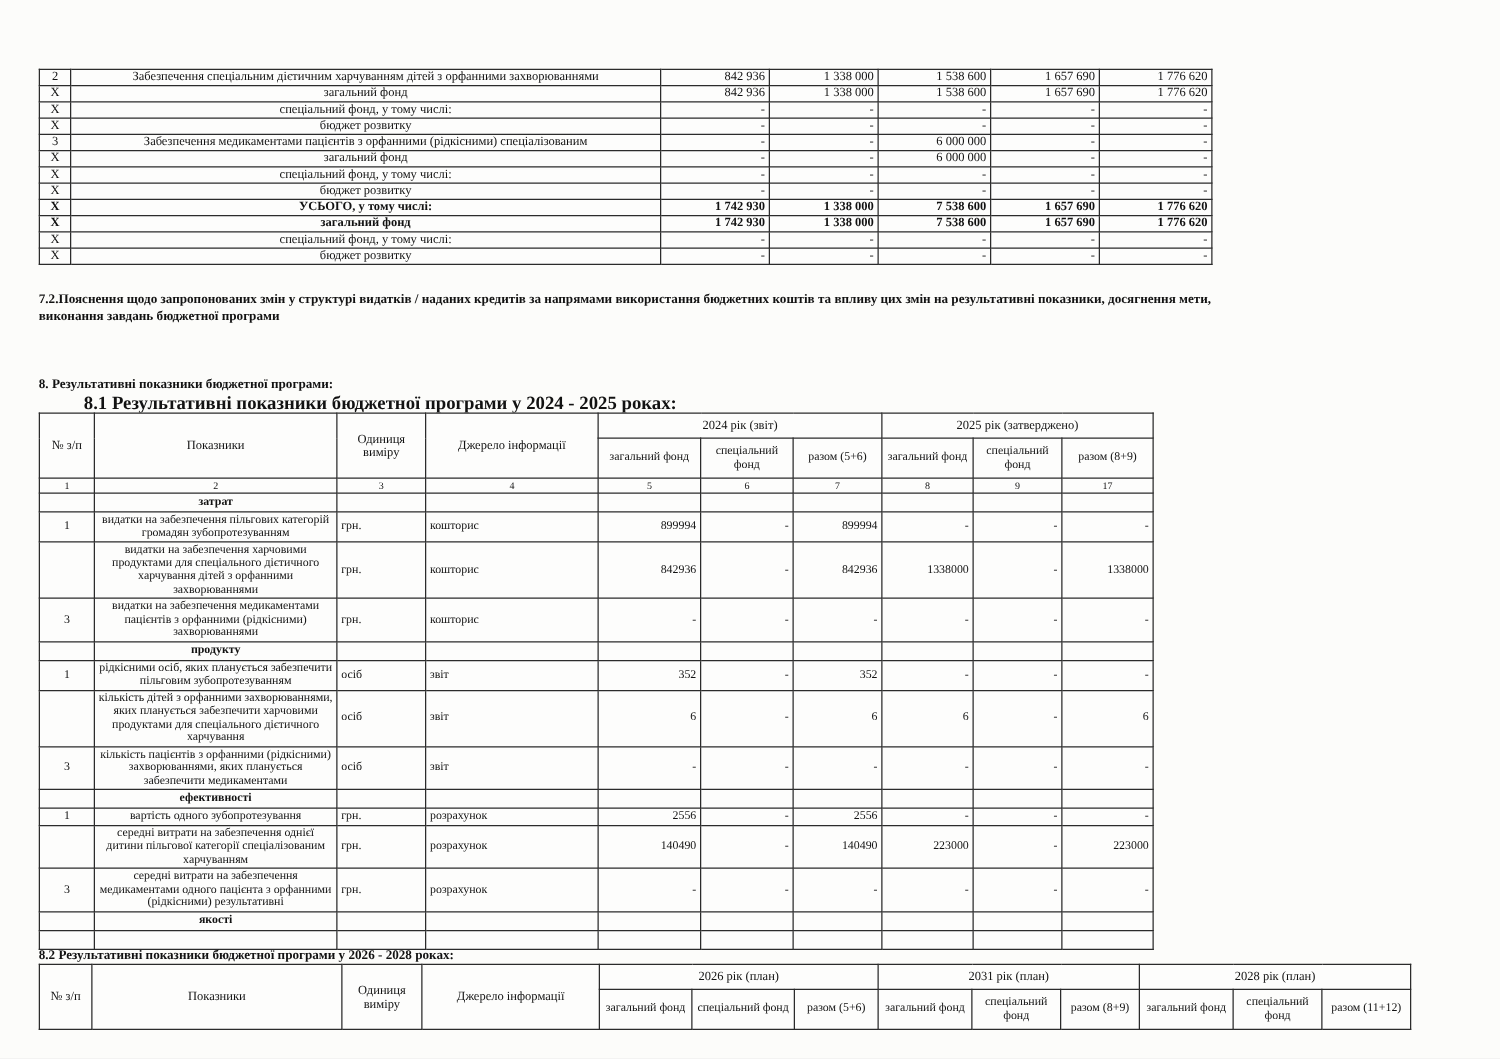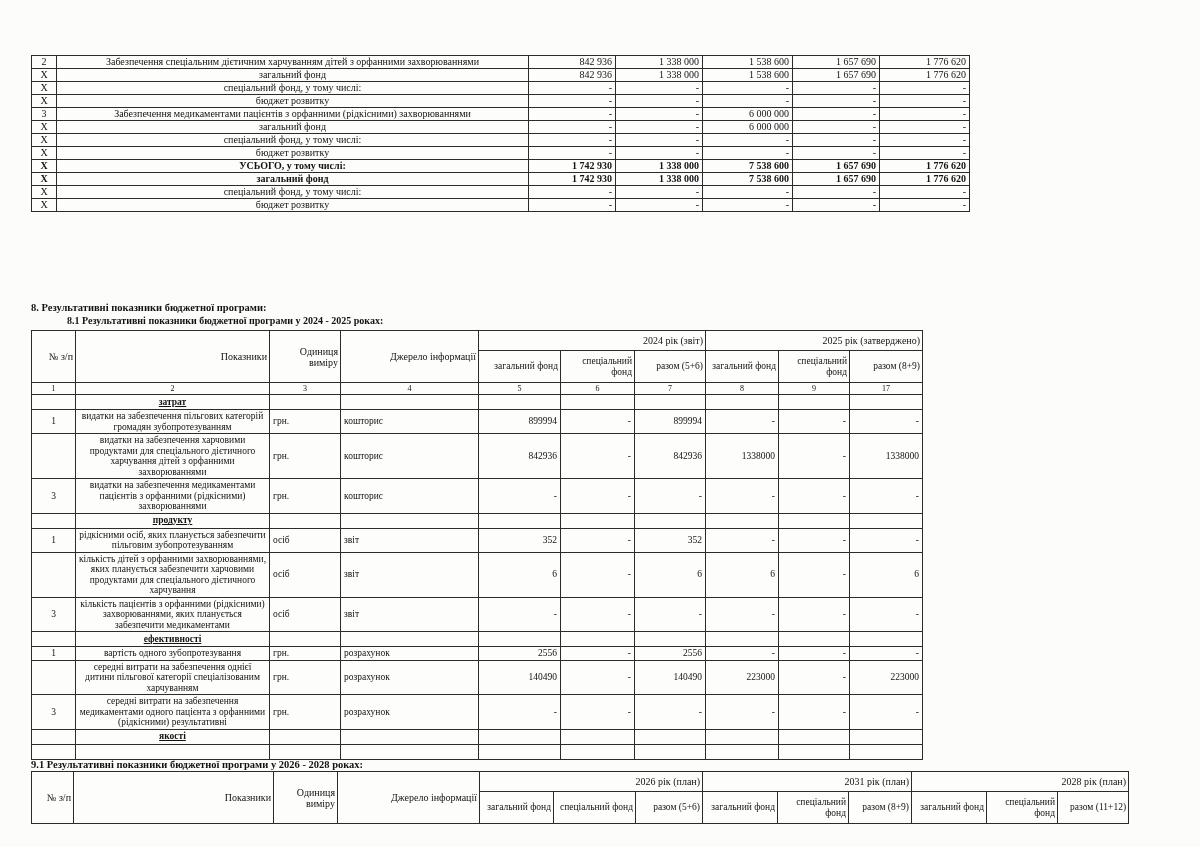--- a/index.html
+++ b/index.html
@@ -18,33 +18,33 @@
   .c-val{text-align:right;}
   .c-unit{}
   .c-src{text-align:left;}
 
   
   .para72{position:absolute;left:31px;top:233px;width:1148px;font-weight:bold;
           font-size:10.5px;line-height:13.5px;white-space:pre-line;}
 
   
   .h8 {position:absolute;left:31px;top:302px;font-weight:bold;font-size:10.5px;}
-  .h81{position:absolute;left:31px;top:315px;font-weight:bold;font-size:10px;padding-left:36px;}
+  .h81{position:absolute;left:31px;top:315px;font-weight:bold;font-size:15px;padding-left:36px;}
   .h82{position:absolute;left:31px;top:759px;font-weight:bold;font-size:10.5px;}
 
   
   .rt{font-size:9.5px;}
-  .rt th{font-weight:normal;padding:1px 2px;text-align:right;line-height:11px;background:#fdfdfc;}
+  .rt th{font-weight:normal;padding:1px 2px;text-align:center;line-height:11px;background:#fdfdfc;}
   .rt .year-row th{height:17px;font-size:10px;}
   .rt .fund-row th{height:29px;}
   .rt td{padding:1px 3px;line-height:10.5px;}
   .t81{position:absolute;left:31px;top:330px;width:891px;}
   .t82{position:absolute;left:31px;top:771px;width:1097px;}
   .colnum-row td{height:11px;font-size:8px;text-align:center;line-height:11px;padding:0;}
-  .section-row td{height:12px;font-weight:bold;text-decoration:underline;}
+  .section-row td{height:12px;font-weight:bold;}
   .empty-row td{height:12px;}
 </style>
 </head>
 <body>
 
 <div class="page">
 
   <table class="top-table">
     <colgroup>
       <col style="width:25px">
@@ -87,21 +87,21 @@
           <td class="c-num">X</td>
           <td class="c-label">бюджет розвитку</td>
           <td class="c-val">-</td>
           <td class="c-val">-</td>
           <td class="c-val">-</td>
           <td class="c-val">-</td>
           <td class="c-val">-</td>
         </tr>
         <tr>
           <td class="c-num">3</td>
-          <td class="c-label">Забезпечення медикаментами пацієнтів з орфанними (рідкісними) захворюваннями</td>
+          <td class="c-label">Забезпечення медикаментами пацієнтів з орфанними (рідкісними) спеціалізованим</td>
           <td class="c-val">-</td>
           <td class="c-val">-</td>
           <td class="c-val">6 000 000</td>
           <td class="c-val">-</td>
           <td class="c-val">-</td>
         </tr>
         <tr>
           <td class="c-num">X</td>
           <td class="c-label">загальний фонд</td>
           <td class="c-val">-</td>
@@ -160,20 +160,22 @@
           <td class="c-label">бюджет розвитку</td>
           <td class="c-val">-</td>
           <td class="c-val">-</td>
           <td class="c-val">-</td>
           <td class="c-val">-</td>
           <td class="c-val">-</td>
         </tr>
       </tbody>
   </table>
 
+  <div class="para72">7.2.Пояснення щодо запропонованих змін у структурі видатків / наданих кредитів за напрямами використання бюджетних коштів та впливу цих змін на результативні показники, досягнення мети,
+виконання завдань бюджетної програми</div>
 
   <div class="h8">8. Результативні показники бюджетної програми:</div>
   <div class="h81">8.1 Результативні показники бюджетної програми у 2024 - 2025 роках:</div>
 
   <table class="rt t81">
     <colgroup>
       <col style="width:44px">
         <col style="width:194px">
         <col style="width:71px">
         <col style="width:138px">
@@ -379,21 +381,21 @@
           <td></td>
           <td></td>
           <td></td>
           <td></td>
           <td></td>
           <td></td>
         </tr>
       </tbody>
   </table>
 
-  <div class="h82">9.1 Результативні показники бюджетної програми у 2026 - 2028 роках:</div>
+  <div class="h82">8.2 Результативні показники бюджетної програми у 2026 - 2028 роках:</div>
 
   <table class="rt t82">
     <colgroup>
       <col style="width:42px">
         <col style="width:200px">
         <col style="width:64px">
         <col style="width:142px">
       <col style="width:74px">
         <col style="width:82px">
         <col style="width:67px">

